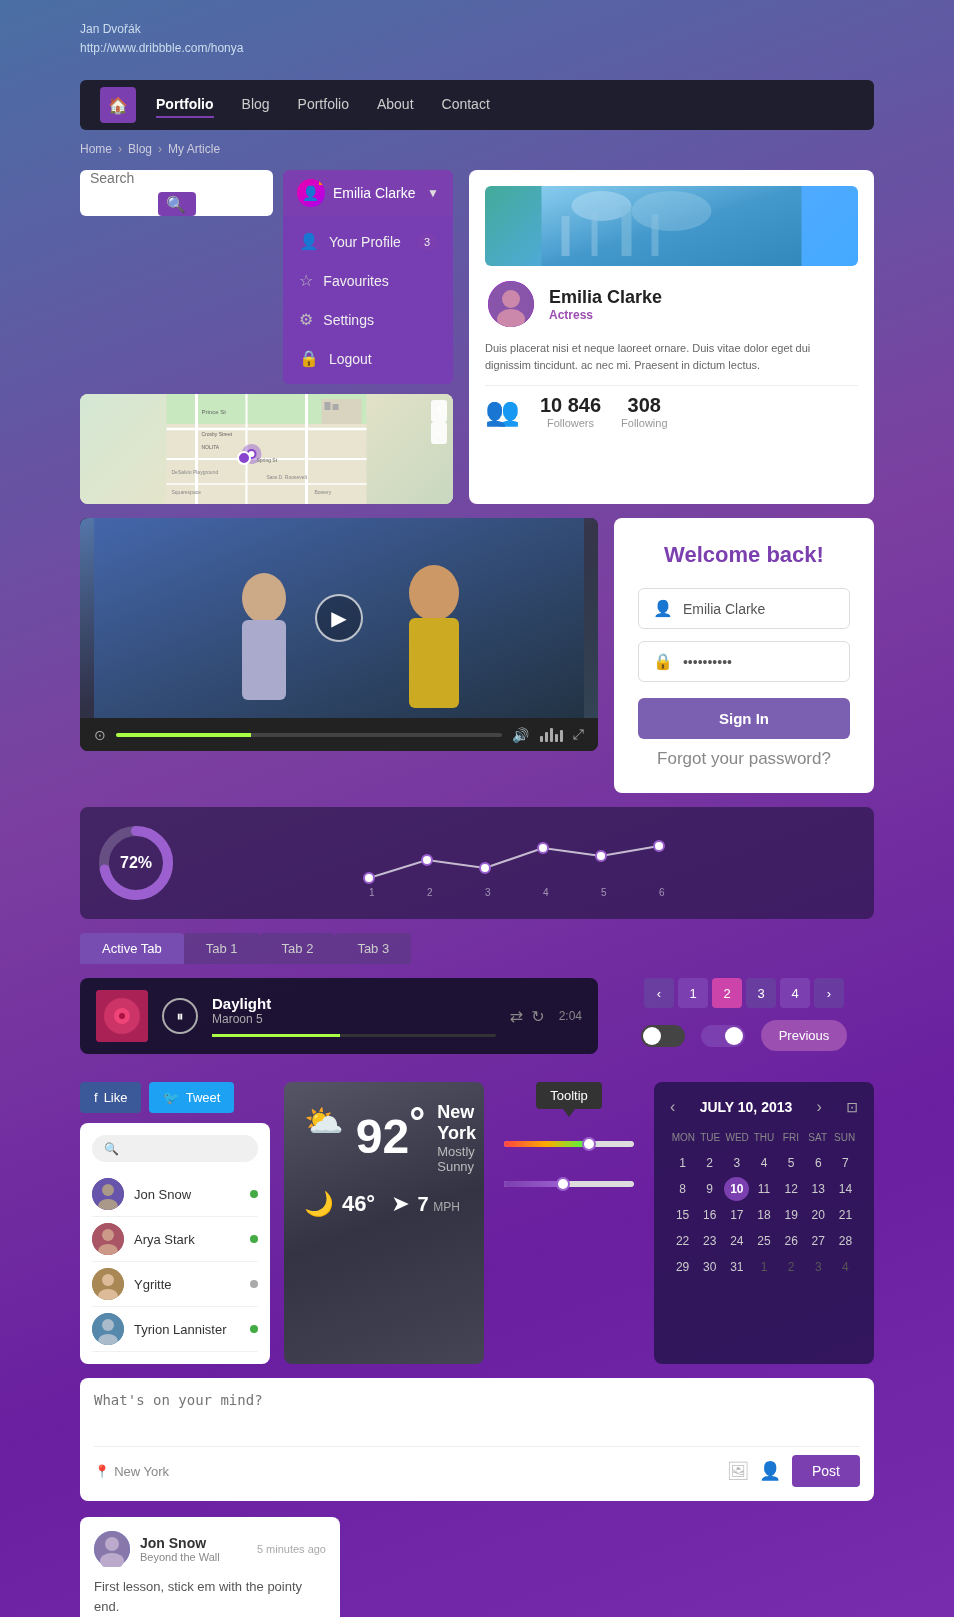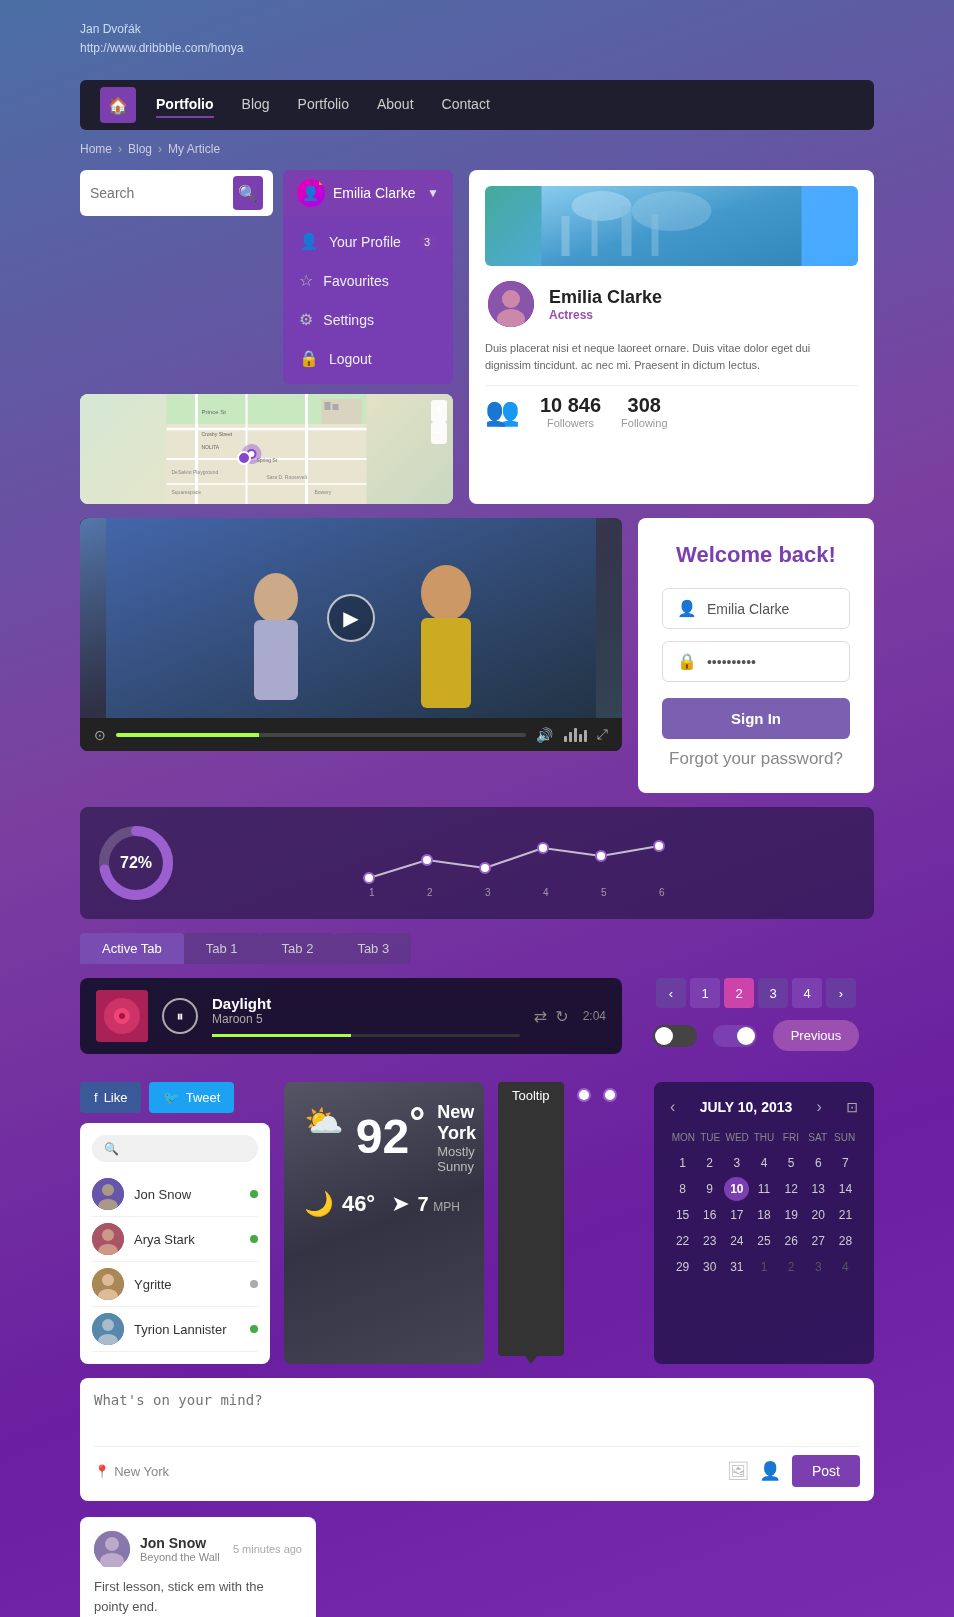--- a/index.html
+++ b/index.html
@@ -508,20 +508,21 @@
     }
     .weather-main { display: flex; align-items: flex-start; gap: 12px; margin-bottom: 16px; }
     .weather-city { font-size: 18px; font-weight: bold; }
     .weather-desc { font-size: 13px; color: #bbb; }
     .weather-secondary { display: flex; align-items: center; gap: 16px; }
     .weather-detail { display: flex; align-items: center; gap: 8px; }
 
     
     .tooltip-sliders-col {
       display: flex;
+      flex-direction: column;
       gap: 14px;
       flex: 1;
     }
     .tooltip-wrap { position: relative; display: flex; justify-content: center; margin-bottom: 8px; }
     .tooltip-box {
       background: #333;
       color: #fff;
       border-radius: 4px;
       padding: 6px 14px;
       font-size: 13px;
@@ -716,21 +717,21 @@
       padding: 12px;
       font-size: 15px;
       font-weight: 600;
       cursor: pointer;
       margin-top: 4px;
     }
     .forgot-link { text-align: center; font-size: 17px; color: #888; margin-top: 10px; cursor: pointer; }
 
     .two-col { display: flex; gap: 16px; }
     .left-col { flex: 1; }
-    .right-col { width: 236px; }
+    .right-col { width: 260px; }
 
     .section-block { margin-bottom: 14px; }
     .map-green { fill: #c8e8c0; }
   </style>
 </head>
 <body>
 
 <div class="author-info">
   <div>Jan Dvořák</div>
   <div>http://www.dribbble.com/honya</div>
@@ -755,21 +756,21 @@
     <span>Blog</span>
     <span class="sep">›</span>
     <span>My Article</span>
   </div>
 
   <div class="two-col" style="margin-bottom:14px;">
     <div class="left-col">
 
       <div style="display:flex;gap:10px;margin-bottom:10px;align-items:flex-start;">
         <div style="flex:1;">
-          <div style="display:flex;align-items:center;gap:6px;background:#fff;border-radius:6px;padding:0 10px;height:46px;">
+          <div style="display:flex;align-items:center;gap:6px;background:#fff;border-radius:6px;padding:0 10px;height:46px;flex-direction:column;">
             <input type="text" style="border: none; outline: none; font-size: 14px; color: rgb(136, 136, 136); width: 100%; background: transparent;" placeholder="Search">
             <button class="search-btn" style="margin-left:0;background:#7b3fb0;border:none;border-radius:4px;width:38px;height:34px;color:#fff;font-size:16px;cursor:pointer;display:flex;align-items:center;justify-content:center;">
               <span>🔍</span>
             </button>
           </div>
         </div>
 
         <div style="position:relative;z-index:10;">
           <div class="user-dropdown">
             <div class="avatar" style="position:relative;">

